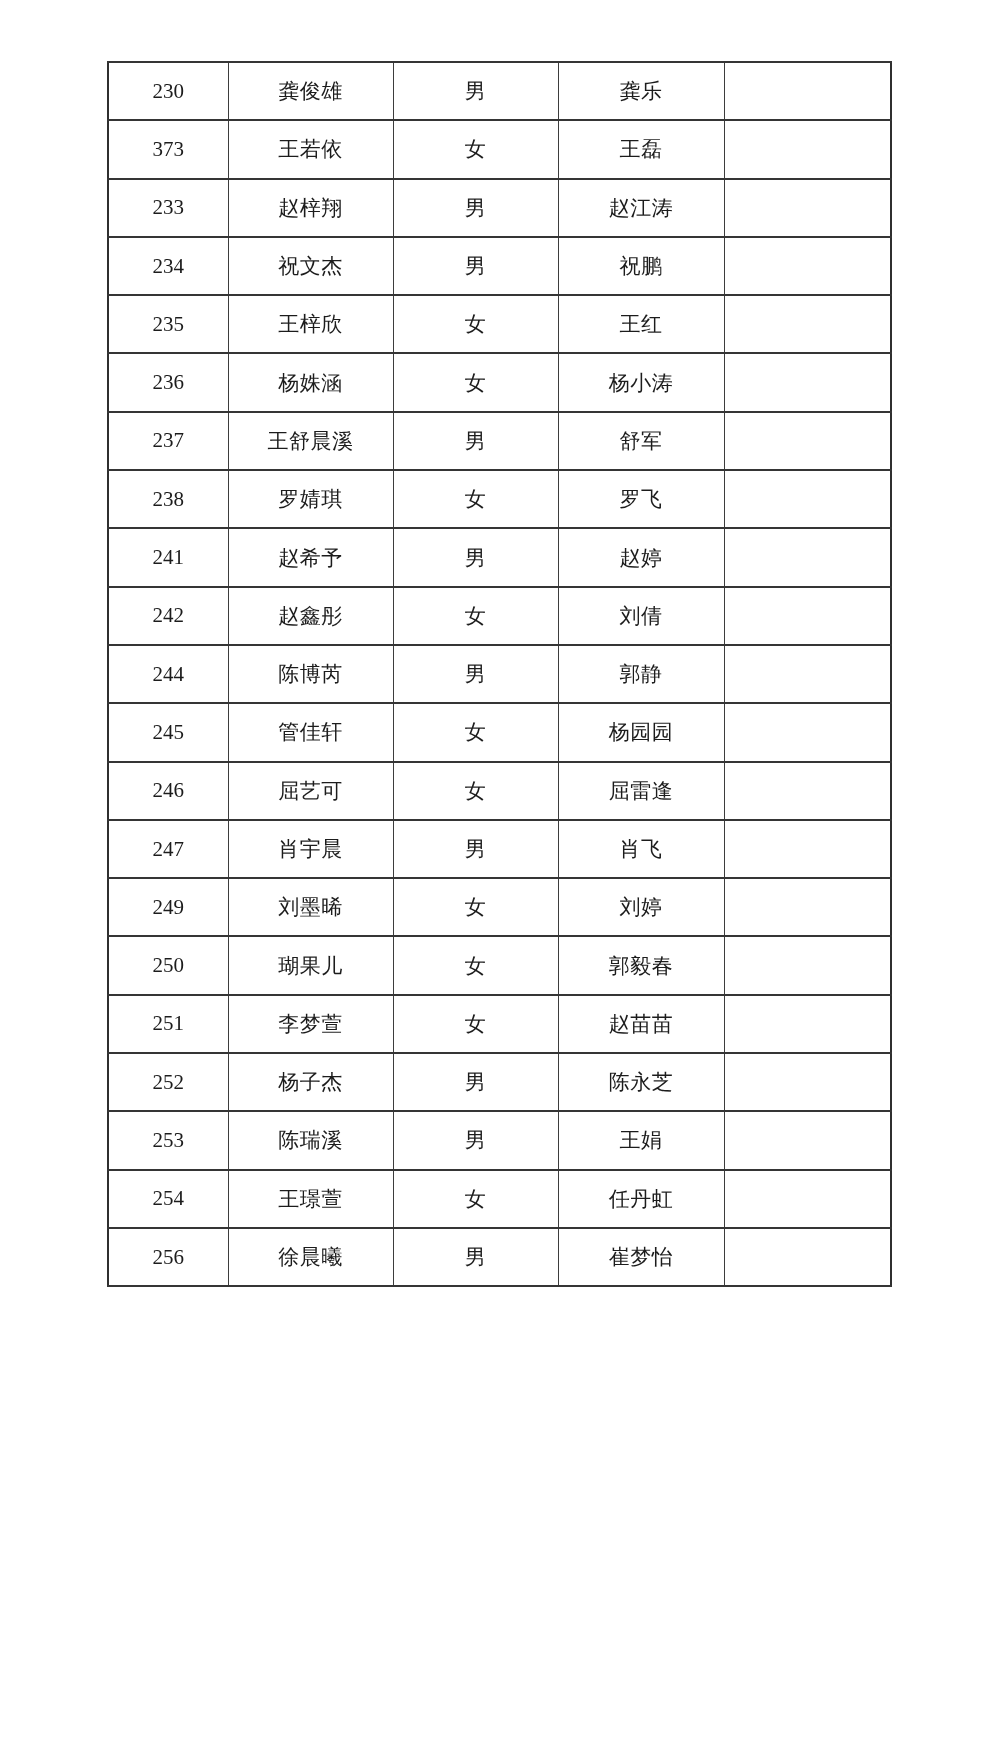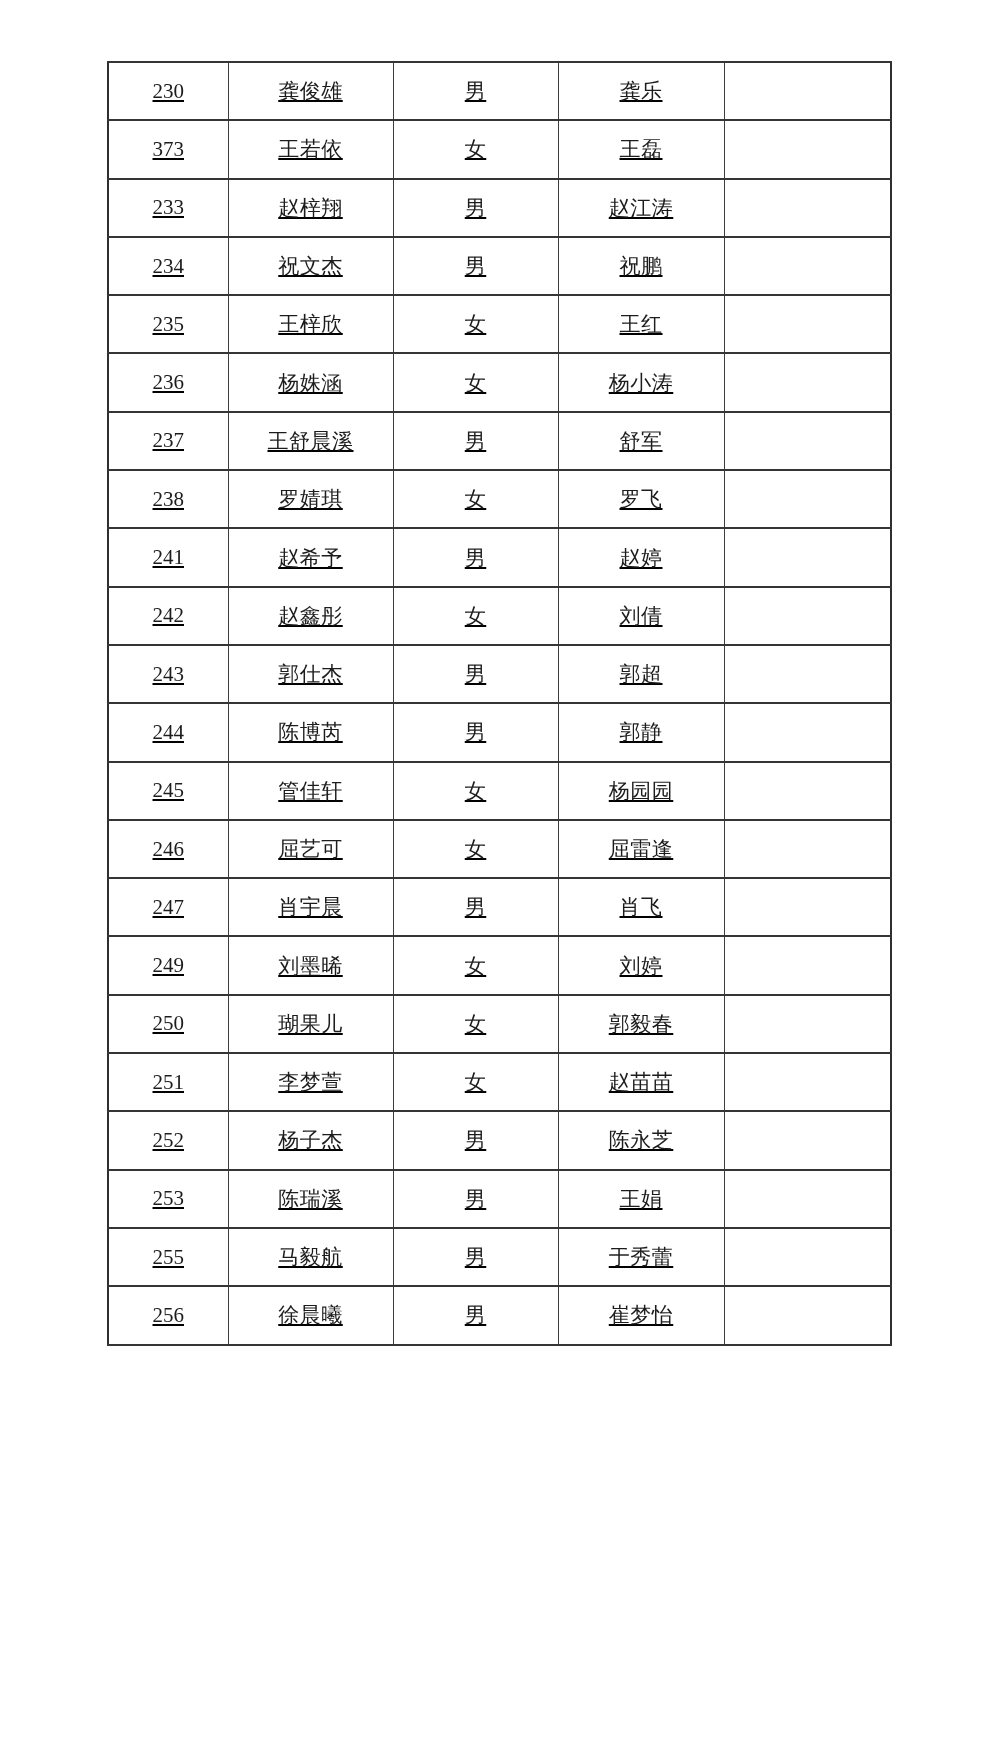--- a/index.html
+++ b/index.html
@@ -16,21 +16,20 @@
     font-family: "Liberation Serif", "DejaVu Serif", serif;
   }
   table.roster {
     position: absolute;
     left: 107px;
     top: 61px;
     width: 783px;
     border-collapse: collapse;
     table-layout: fixed;
     border: 2px solid #2f2f2f;
-    text-decoration: underline;
   }
   table.roster td {
     border-left: 1px solid #3d3d3d;
     border-right: 1px solid #3d3d3d;
     border-top: 2px solid #353535;
     border-bottom: 2px solid #353535;
     height: 56.3px; 
     padding: 0;
     text-align: center;
     vertical-align: middle;
@@ -122,27 +121,20 @@
           <td></td>
         </tr>
         <tr>
           <td class="num">242</td>
           <td>赵鑫彤</td>
           <td>女</td>
           <td>刘倩</td>
           <td></td>
         </tr>
         <tr>
-          <td class="num">243</td>
-          <td>郭仕杰</td>
-          <td>男</td>
-          <td>郭超</td>
-          <td></td>
-        </tr>
-        <tr>
           <td class="num">244</td>
           <td>陈博芮</td>
           <td>男</td>
           <td>郭静</td>
           <td></td>
         </tr>
         <tr>
           <td class="num">245</td>
           <td>管佳轩</td>
           <td>女</td>
@@ -192,24 +184,24 @@
           <td></td>
         </tr>
         <tr>
           <td class="num">253</td>
           <td>陈瑞溪</td>
           <td>男</td>
           <td>王娟</td>
           <td></td>
         </tr>
         <tr>
-          <td class="num">255</td>
-          <td>马毅航</td>
-          <td>男</td>
-          <td>于秀蕾</td>
+          <td class="num">254</td>
+          <td>王璟萱</td>
+          <td>女</td>
+          <td>任丹虹</td>
           <td></td>
         </tr>
         <tr>
           <td class="num">256</td>
           <td>徐晨曦</td>
           <td>男</td>
           <td>崔梦怡</td>
           <td></td>
         </tr>
       </tbody>

